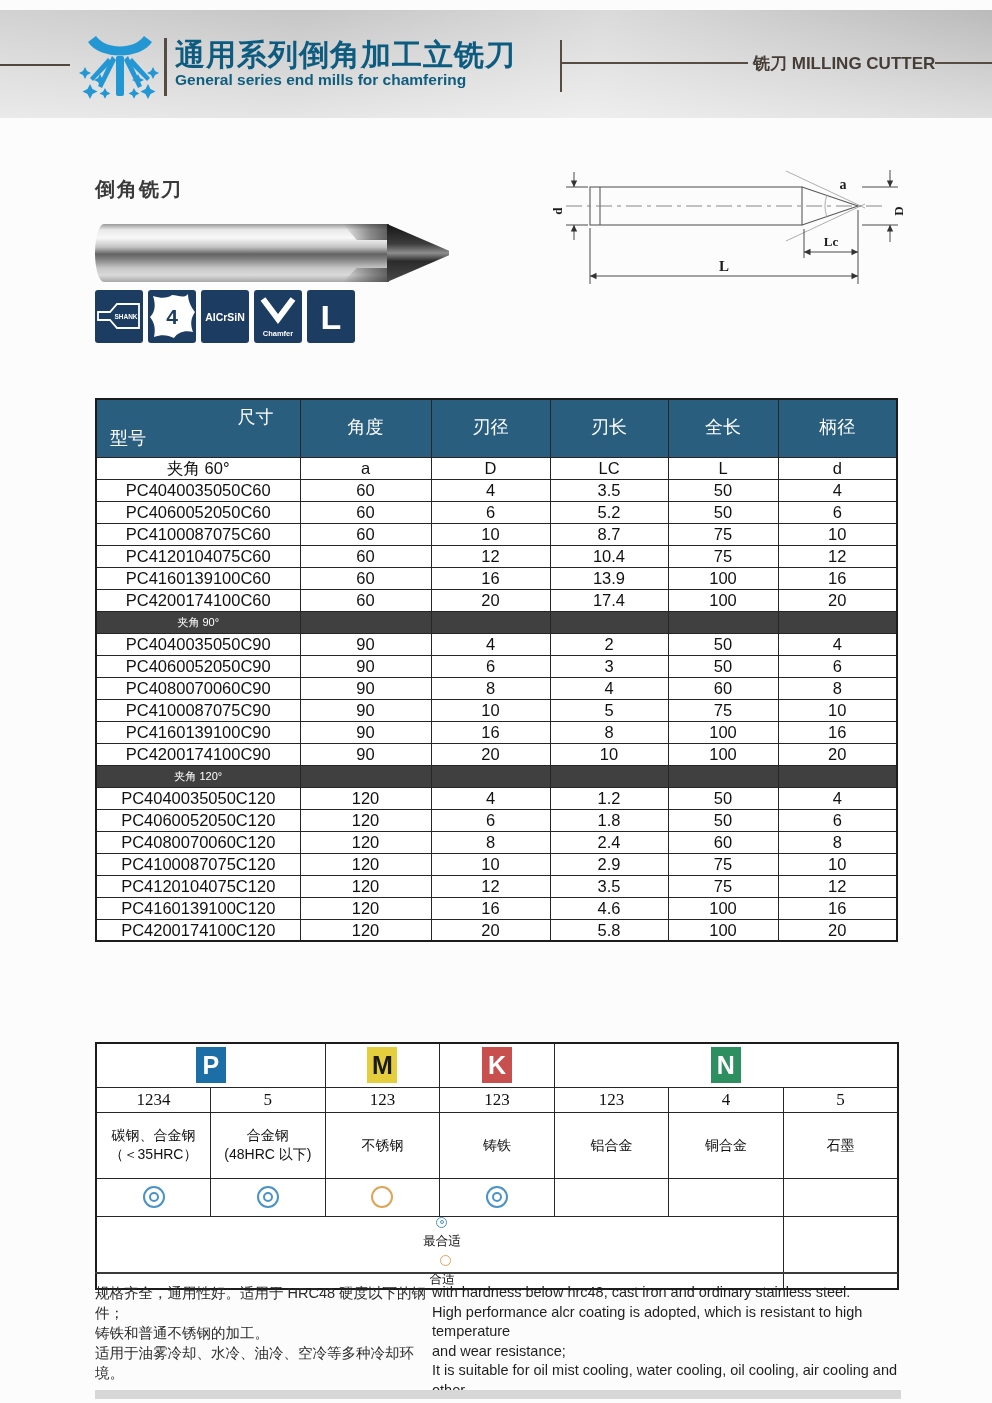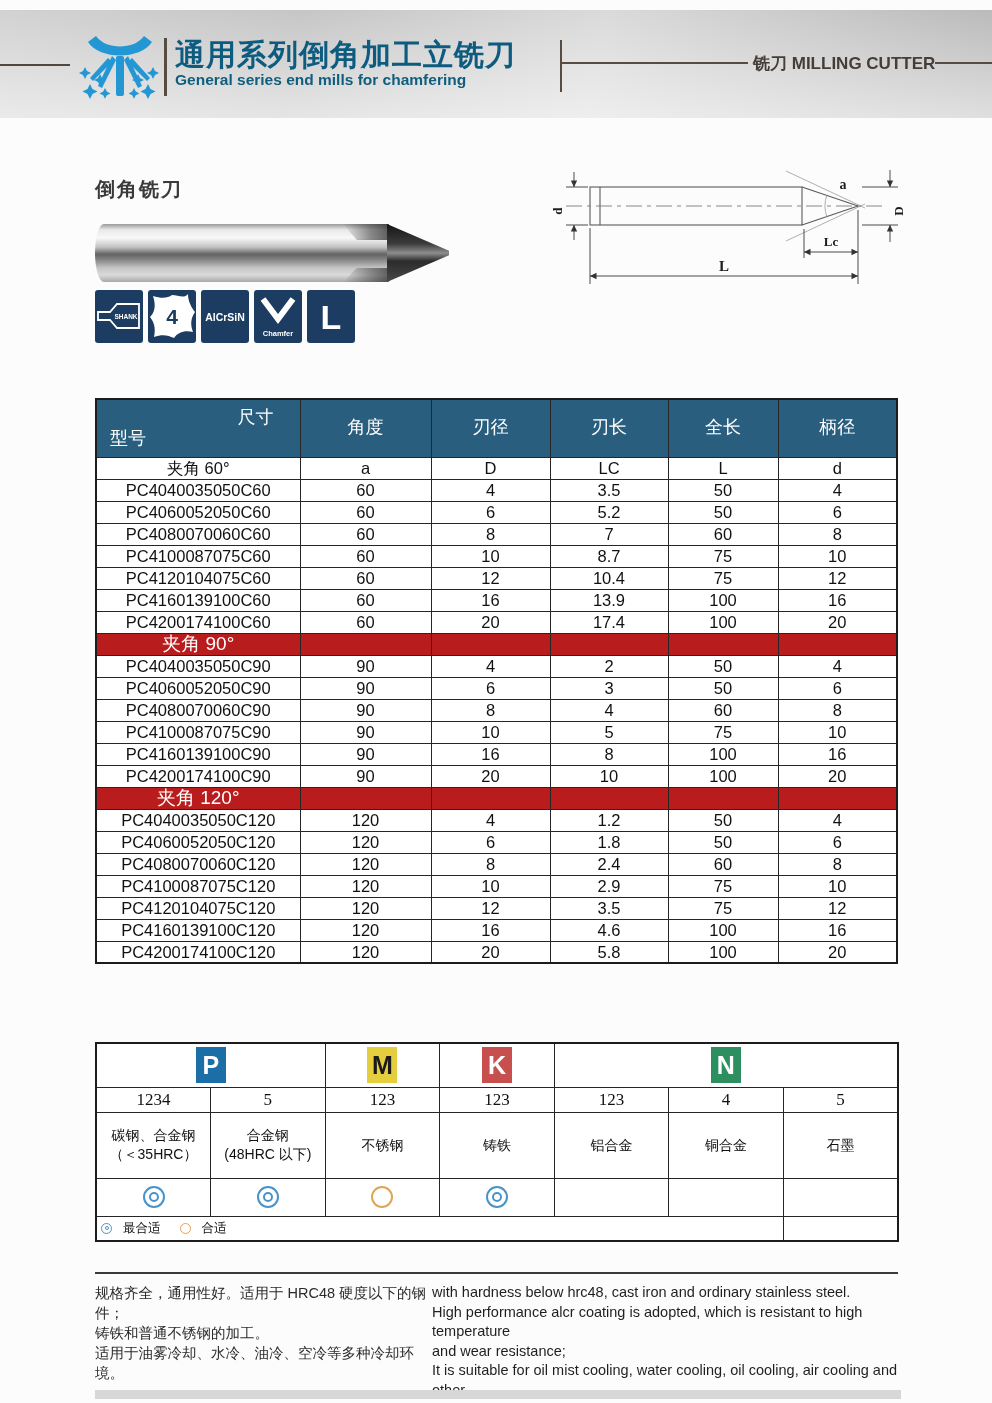--- a/index.html
+++ b/index.html
@@ -53,21 +53,21 @@
   
   .spec-table { position:absolute; left:95px; top:398px; width:801px; border-collapse:collapse; table-layout:fixed;
     border:2px solid #1c1c1c; background:#ffffff; }
   .spec-table td, .spec-table th { border:1.5px solid #262626; text-align:center; vertical-align:middle;
     font-size:16.5px; color:#111; height:22px; padding:0; line-height:1.1; white-space:nowrap; overflow:hidden; }
   .spec-table thead th { background:#2a5e7e; color:#ffffff; font-weight:400; font-size:18px; height:58px; }
   .diag-cell { position:relative; background:#2a5e7e;
     background-image:linear-gradient(to top right, rgba(0,0,0,0) calc(50% - 1px), #ffffff calc(50% - 0px), rgba(0,0,0,0) calc(50% + 1px)); }
   .diag-model { position:absolute; left:13px; bottom:8px; font-size:18px; color:#fff;margin-top:42px; }
   .diag-size  { position:absolute; right:26px; top:8px; font-size:18px; color:#fff; }
-  .angle-row td { background:#b91c1c; color:#ffffff; font-size:19px; }
+  .angle-row td { background:#404040; color:#ffffff; font-size:11px; }
 
   
   .mat-table { position:absolute; left:95px; top:1042px; width:804px; border-collapse:collapse; table-layout:fixed;
     border:2px solid #1c1c1c; background:#ffffff; }
   .mat-table td { border:1.5px solid #262626; text-align:center; vertical-align:middle; color:#111; padding:0; }
   .mat-badges td { height:44px; }
   .iso-badge { display:inline-block; width:30px; height:36px; line-height:36px; font-size:25px; font-weight:bold; text-align:center; }
   .iso-p { background:#1c6ea6; color:#ffffff; }
   .iso-m { background:#e5ce3e; color:#1a1a1a; }
   .iso-k { background:#c74f4e; color:#ffffff; }
@@ -75,21 +75,21 @@
   .mat-codes td { height:25px; font-family:"Liberation Serif", serif; font-size:17px; }
   .mat-names td { height:66px; font-size:14px; line-height:1.35; }
   .mat-suit td { height:38px; }
   .ring { display:none; width:22px; height:22px; border:2px solid transparent; border-radius:50%;
     align-items:center; justify-content:center; margin:0 auto; }
   .ring-inner { display:none; width:10px; height:10px; border:2px solid transparent; border-radius:50%; }
   td.suit-best .ring { display:flex; border-color:#4a93c8; }
   td.suit-best .ring-inner { display:block; border-color:#4a93c8; }
   td.suit-good .ring { display:flex; border-color:#dfa558; }
   .mat-legend td { height:25px; font-size:12.5px; text-align:left; }
-  .legend-wrap { display:flex; align-items:center; gap:11px; padding-left:4px; }
+  .legend-wrap { display:flex; align-items:center; gap:5px; padding-left:4px;flex-direction:column; }
   .legend-ring { display:inline-flex; width:11px; height:11px; border:1.5px solid #4a93c8; border-radius:50%; align-items:center; justify-content:center; }
   .legend-ring .dot { width:4px; height:4px; border:1.5px solid #4a93c8; border-radius:50%; }
   .legend-ring.good { border-color:#dfa558; margin-left:8px; }
 
   
   .footer-rule { position:absolute; left:95px; top:1272px; width:803px; height:2px; background:#3a3a3a; }
   .footer-cn { position:absolute; left:95px; top:1283px; width:335px; font-size:14.5px; color:#2b2b2b; line-height:20px; }
   .footer-en { position:absolute; left:432px; top:1283px; width:470px; font-size:14.5px; color:#1f1f1f; line-height:19.5px; }
   .bottom-bar { position:absolute; left:95px; top:1390px; width:806px; height:9px; background:#d7d7d7; }
 </style>
@@ -260,28 +260,20 @@
 
         <tr>
           <td>PC4060052050C60</td>
           <td>60</td>
           <td>6</td>
           <td>5.2</td>
           <td>50</td>
           <td>6</td>
         </tr>
 
-        <tr>
-          <td>PC4080070060C60</td>
-          <td>60</td>
-          <td>8</td>
-          <td>7</td>
-          <td>60</td>
-          <td>8</td>
-        </tr>
 
         <tr>
           <td>PC4100087075C60</td>
           <td>60</td>
           <td>10</td>
           <td>8.7</td>
           <td>75</td>
           <td>10</td>
         </tr>
 

